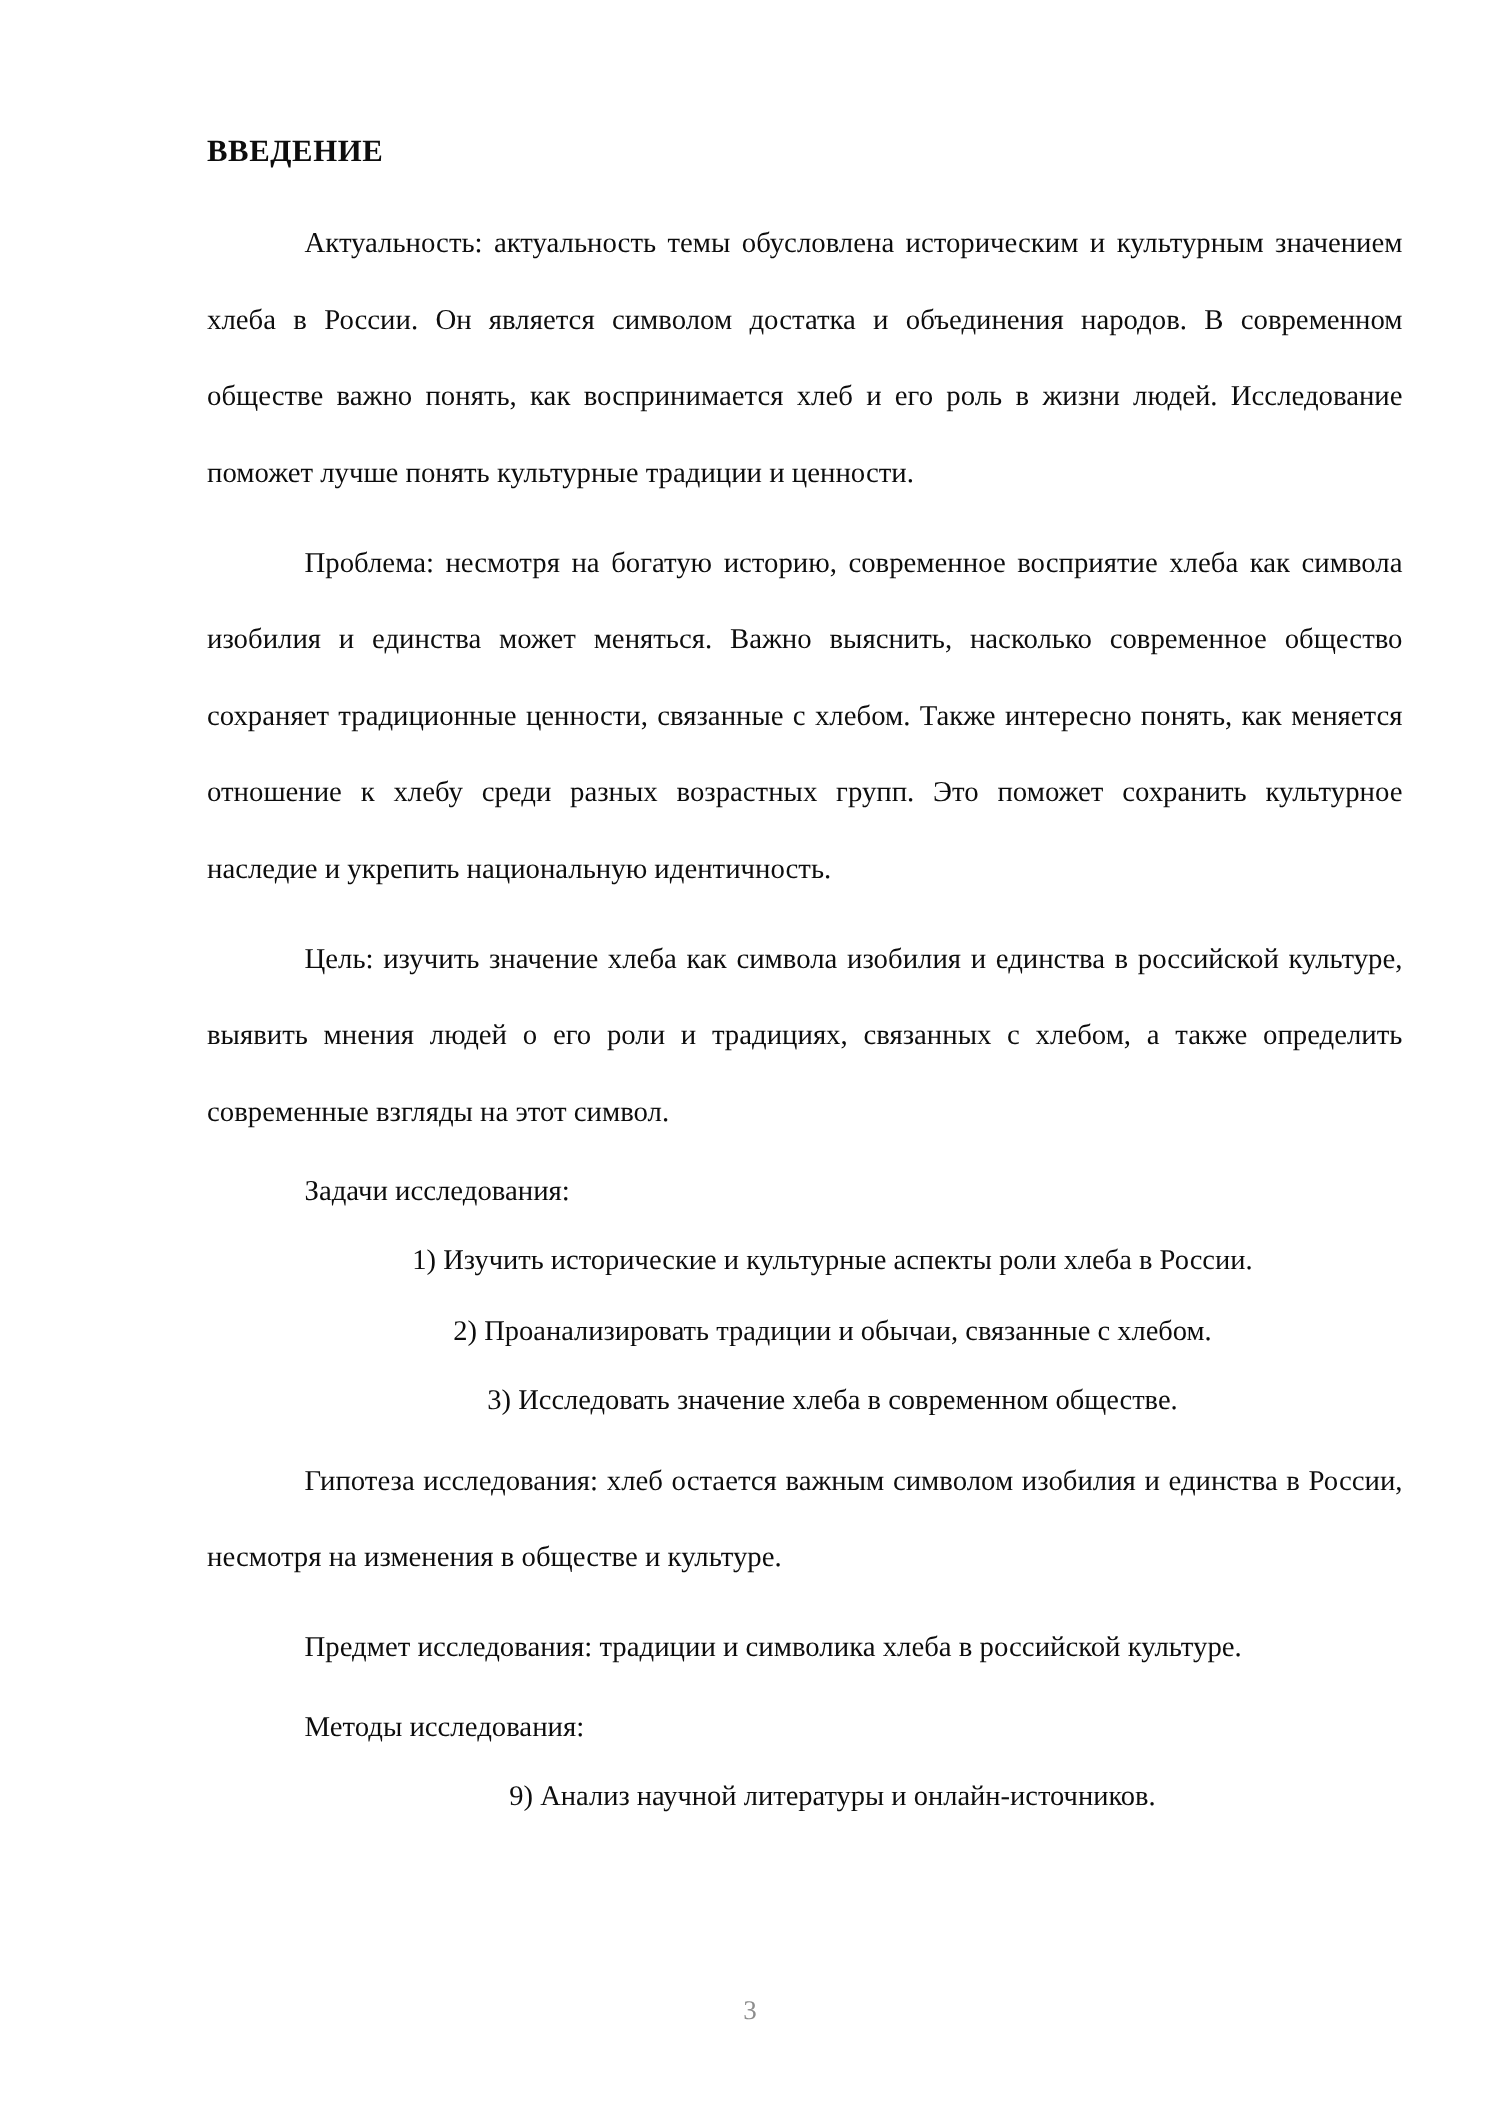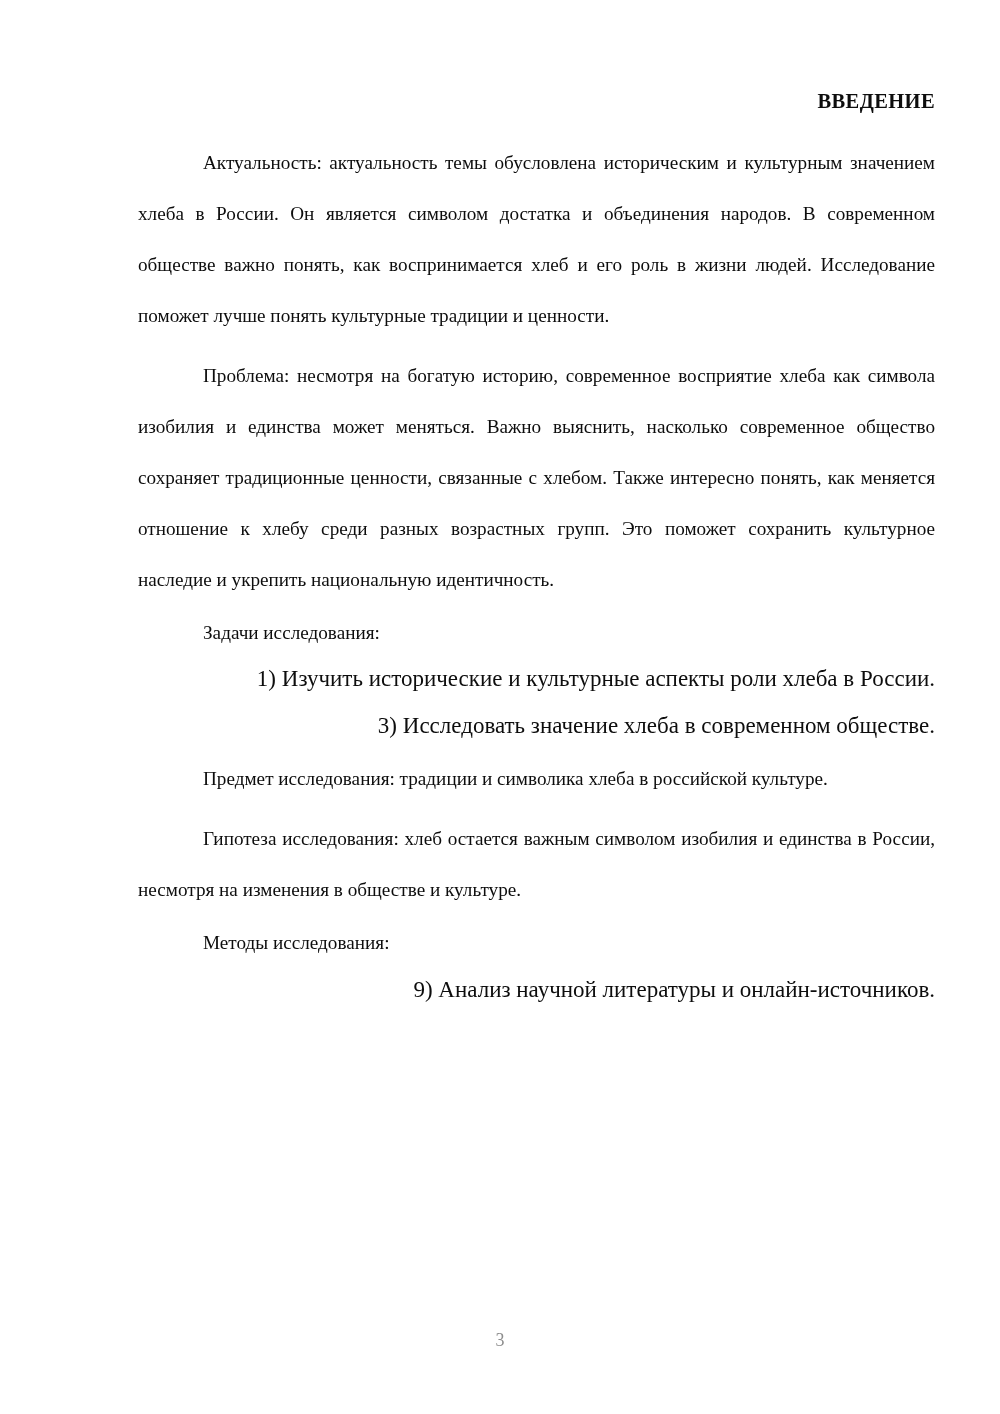--- a/index.html
+++ b/index.html
@@ -25,21 +25,21 @@
     background: #ffffff;
     overflow: hidden;
   }
   .content {
     position: absolute;
     left: 138px;
     top: 88px;
     width: 797px;
   }
   .doc-heading {
-    text-align: right;
+    text-align: left;
     font-weight: bold;
     font-size: 20.5px;
     letter-spacing: 0.4px;
     line-height: 1.3;
     margin: 0 0 22px 0;
   }
   .para {
     font-size: 19.2px;
     line-height: 51px;
     text-align: justify;
@@ -54,23 +54,23 @@
     text-align: left;
     text-indent: 65px;
     margin: 0 0 9px 0;
   }
   .list {
     list-style: none;
     margin: 0 0 9px 0;
     padding: 0;
   }
   .list-item {
-    font-size: 23px;
+    font-size: 19px;
     line-height: 37.5px;
-    text-align: right;
+    text-align: center;
     padding-left: 37px;
     margin: 0 0 9px 0;
     white-space: nowrap;
   }
   .page-number {
     position: absolute;
     left: 0;
     right: 0;
     top: 1330px;
     text-align: center;
@@ -84,32 +84,34 @@
 
 <div class="page">
   <div class="content">
 
     <h1 class="doc-heading">ВВЕДЕНИЕ</h1>
 
     <p class="para">Актуальность: актуальность темы обусловлена историческим и культурным значением хлеба в России. Он является символом достатка и объединения народов. В современном обществе важно понять, как воспринимается хлеб и его роль в жизни людей. Исследование поможет лучше понять культурные традиции и ценности.</p>
 
     <p class="para">Проблема: несмотря на богатую историю, современное восприятие хлеба как символа изобилия и единства может меняться. Важно выяснить, насколько современное общество сохраняет традиционные ценности, связанные с хлебом. Также интересно понять, как меняется отношение к хлебу среди разных возрастных групп. Это поможет сохранить культурное наследие и укрепить национальную идентичность.</p>
 
+    <p class="para">Цель: изучить значение хлеба как символа изобилия и единства в российской культуре, выявить мнения людей о его роли и традициях, связанных с хлебом, а также определить современные взгляды на этот символ.</p>
 
     <p class="label-line">Задачи исследования:</p>
 
     <ul class="list">
       <li class="list-item">1) Изучить исторические и культурные аспекты роли хлеба в России.</li>
+      <li class="list-item">2) Проанализировать традиции и обычаи, связанные с хлебом.</li>
       <li class="list-item">3) Исследовать значение хлеба в современном обществе.</li>
     </ul>
 
 
+    <p class="para">Гипотеза исследования: хлеб остается важным символом изобилия и единства в России, несмотря на изменения в обществе и культуре.</p>
+
     <p class="para">Предмет исследования: традиции и символика хлеба в российской культуре.</p>
-
-    <p class="para">Гипотеза исследования: хлеб остается важным символом изобилия и единства в России, несмотря на изменения в обществе и культуре.</p>
 
     <p class="label-line">Методы исследования:</p>
 
     <ul class="list">
       <li class="list-item">9) Анализ научной литературы и онлайн-источников.</li>
     </ul>
 
   </div>
 
   <div class="page-number">3</div>

